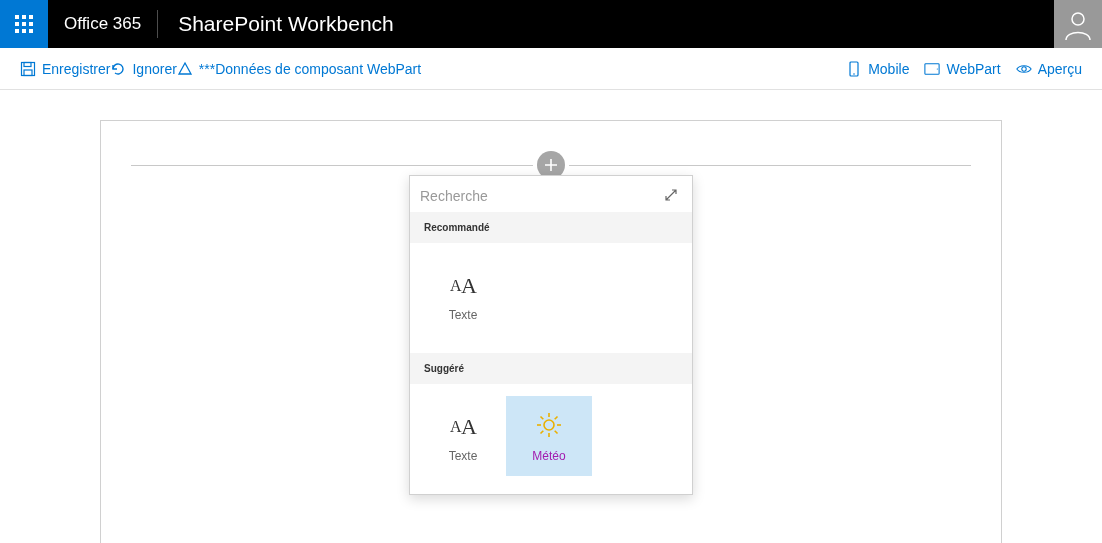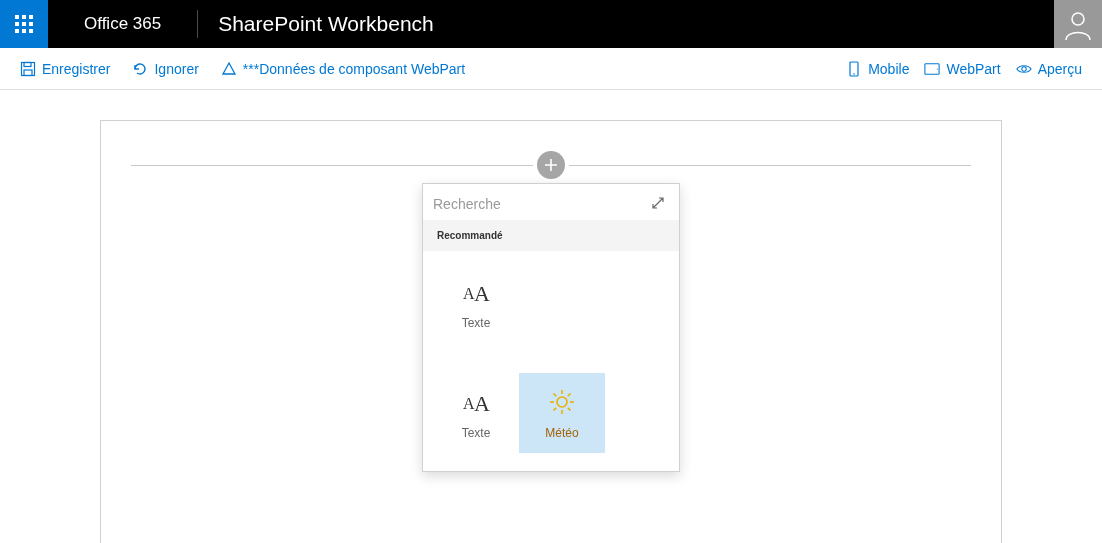--- a/index.html
+++ b/index.html
@@ -3,50 +3,50 @@
 <meta charset="utf-8">
 <style>
   * { box-sizing: border-box; margin: 0; padding: 0; }
   body { font-family: "Segoe UI", Arial, sans-serif; font-size: 14px; color: #333; background: #fff; width: 1102px; }
   
   
   .header { height: 48px; background: #000; display: flex; align-items: center; color: #fff; }
   .app-launcher { width: 48px; height: 48px; background: #0078d4; display: flex; align-items: center; justify-content: center; cursor: pointer; }
   .waffle { display: grid; grid-template-columns: repeat(3, 4px); grid-template-rows: repeat(3, 4px); gap: 3px; }
   .waffle span { background: #fff; width: 4px; height: 4px; }
-  .brand { padding: 0 36px; font-size: 17px; font-weight: 400; }
+  .brand { padding: 0 16px; font-size: 17px; font-weight: 400; }
   .divider { width: 1px; height: 28px; background: rgba(255,255,255,0.3); }
   .app-title { padding: 0 20px; font-size: 21px; font-weight: 400; }
   .header-spacer { flex: 1; }
   .user-icon { width: 48px; height: 48px; background: #999; display: flex; align-items: center; justify-content: center; }
 
   
   .toolbar { height: 42px; border-bottom: 1px solid #e1e1e1; display: flex; align-items: center; padding: 0 20px; color: #0078d4; font-size: 14px; }
-  .toolbar-left { display: flex; gap: 22px; align-items: center; }
+  .toolbar-left { display: flex; align-items: center; }
   .toolbar-right { display: flex; gap: 15px; align-items: center; margin-left: auto; }
   .toolbar-btn { display: flex; align-items: center; gap: 6px; cursor: pointer; color: #0078d4; }
   .toolbar-btn .icon { width: 16px; height: 16px; display: inline-flex; align-items: center; justify-content: center; }
 
   
   .canvas-wrapper { padding: 30px 100px; position: relative; }
   .canvas { border: 1px solid #d0d0d0; min-height: 440px; padding: 30px 0 0 0; position: relative; }
   .add-rule { display: flex; align-items: center; margin: 0 30px; position: relative; }
   .rule-line { flex: 1; height: 1px; background: #c8c8c8; }
   .add-circle { width: 28px; height: 28px; border-radius: 50%; background: #a6a6a6; display: flex; align-items: center; justify-content: center; color: #fff; font-size: 18px; margin: 0 4px; cursor: pointer; }
 
   
-  .toolbox { position: absolute; top: 32px; left: 50%; transform: translateX(-50%); width: 258px; background: #fff; border: 1px solid #d0d0d0; box-shadow: 0 4px 12px rgba(0,0,0,0.15); }
+  .toolbox { position: absolute; top: 24px; left: 50%; transform: translateX(-50%); width: 284px; background: #fff; border: 1px solid #d0d0d0; box-shadow: 0 4px 12px rgba(0,0,0,0.15); }
   .toolbox-search-row { display: flex; align-items: center; padding: 8px 12px 4px 8px; }
   .toolbox-search { flex: 1; border: none; outline: none; font-size: 14px; padding: 4px 2px; color: #666; }
   .toolbox-search::placeholder { color: #999; }
   .expand-icon { cursor: pointer; color: #666; padding: 2px; }
   .section-header { background: #f4f4f4; padding: 10px 14px; font-size: 10px; font-weight: 600; color: #333; }
   .item-grid { display: flex; padding: 12px 10px 18px 10px; gap: 0; }
   .webpart-item { width: 86px; height: 80px; display: flex; flex-direction: column; align-items: center; justify-content: center; gap: 8px; cursor: pointer; font-size: 12px; color: #666; border: 1px solid transparent; }
-  .webpart-item.selected { background: #cde6f7; color: #a16207; }
+  .webpart-item.selected { background: #cde6f7; color: #a21caf; }
   .wp-icon { height: 32px; display: flex; align-items: center; justify-content: center; }
 </style>
 </head>
 <body>
 
 <div class="header">
   <div class="app-launcher">
     <div class="waffle">
       <span></span>
         <span></span>
@@ -159,20 +159,21 @@
             <div class="wp-icon">
               <svg width="32" height="26" viewBox="0 0 32 26">
                   <text x="3" y="20" font-family="Georgia, serif" font-size="16" fill="#333">A</text>
                   <text x="14" y="22" font-family="Georgia, serif" font-size="22" fill="#333">A</text>
                 </svg>
             </div>
             <span>Texte</span>
           </div>
         </div>
 
+        <div class="section-header">Suggéré</div>
         <div class="item-grid" style="position:relative;">
           <div class="webpart-item">
             <div class="wp-icon">
               <svg width="32" height="26" viewBox="0 0 32 26">
                   <text x="3" y="20" font-family="Georgia, serif" font-size="16" fill="#333">A</text>
                   <text x="14" y="22" font-family="Georgia, serif" font-size="22" fill="#333">A</text>
                 </svg>
             </div>
             <span>Texte</span>
           </div>

